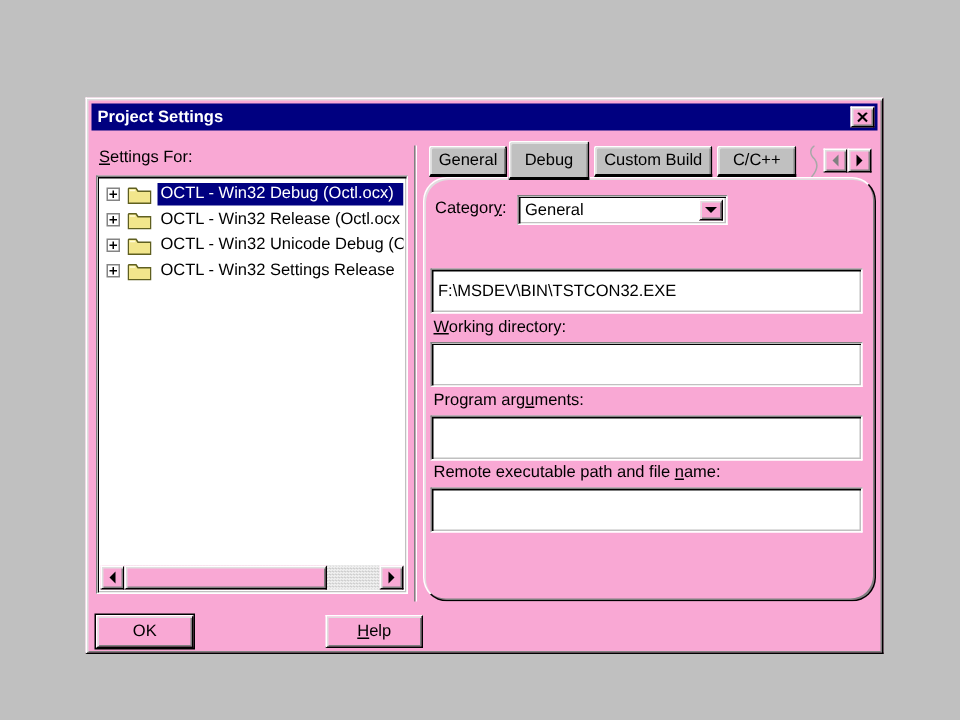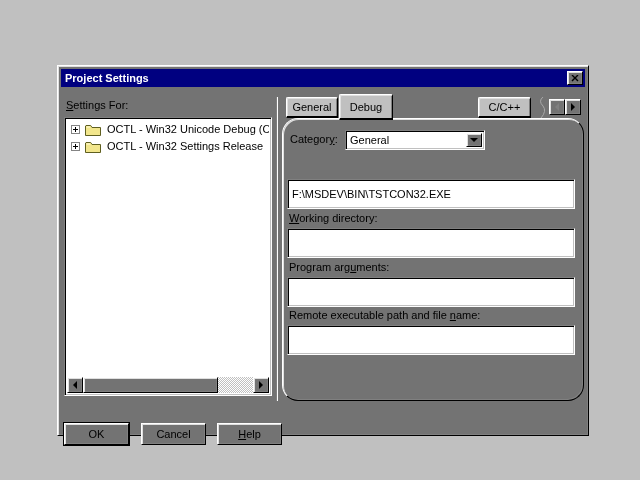--- a/index.html
+++ b/index.html
@@ -5,21 +5,21 @@
   * { box-sizing: border-box; margin: 0; padding: 0; }
   html, body { width: 640px; height: 480px; overflow: hidden; }
   body {
     background: #c0c0c0;
     font-family: "Liberation Sans", sans-serif;
     font-size: 11px;
     color: #000;
     position: relative;
   }
   .raised {
-    background: #737373;
+    background: #f9a8d4;
     border-top: 1px solid #ffffff;
     border-left: 1px solid #ffffff;
     border-right: 1px solid #000000;
     border-bottom: 1px solid #000000;
     box-shadow: inset 1px 1px 0 #dfdfdf, inset -1px -1px 0 #808080;
   }
   .sunken {
     background: #ffffff;
     border-top: 1px solid #808080;
     border-left: 1px solid #808080;
@@ -163,21 +163,20 @@
   }
 
   
   .btn {
     position: absolute;
     top: 344px;
     width: 65px; height: 22px;
     display: flex; align-items: center; justify-content: center;
     font: inherit;
     padding: 0;
-    margin-top: 13px;
   }
   .btn.default { box-shadow: 0 0 0 1px #000, inset 1px 1px 0 #dfdfdf, inset -1px -1px 0 #808080; }
 </style>
 </head>
 <body>
 
 <div class="dialog raised">
 
   <div class="titlebar">
     <span>Project Settings</span>
@@ -185,20 +184,36 @@
       <svg width="8" height="7" viewBox="0 0 8 7">
         <path d="M1 0 L7 6 M7 0 L1 6" stroke="#000" stroke-width="1.4" fill="none"></path>
       </svg>
     </button>
   </div>
 
   <div class="label" style="left:8px; top:33px;"><u>S</u>ettings For:</div>
 
   <div class="treebox sunken">
     <div class="tree-rows">
+      <div class="tree-row selected">
+        <span class="expand"></span>
+        <svg class="folder" viewBox="0 0 16 13">
+          <path d="M0.5 3 L0.5 12.5 L15.5 12.5 L15.5 4.5 L7 4.5 L5.7 2.5 L1 2.5 Z" fill="#F2E68C" stroke="#5f5f20"></path>
+          <path d="M1.5 4 L5.2 4" stroke="#fffbd8" stroke-width="1"></path>
+        </svg>
+        <span class="tree-label">OCTL - Win32 Debug (Octl.ocx)</span>
+      </div>
+      <div class="tree-row">
+        <span class="expand"></span>
+        <svg class="folder" viewBox="0 0 16 13">
+          <path d="M0.5 3 L0.5 12.5 L15.5 12.5 L15.5 4.5 L7 4.5 L5.7 2.5 L1 2.5 Z" fill="#F2E68C" stroke="#5f5f20"></path>
+          <path d="M1.5 4 L5.2 4" stroke="#fffbd8" stroke-width="1"></path>
+        </svg>
+        <span class="tree-label">OCTL - Win32 Release (Octl.ocx</span>
+      </div>
       <div class="tree-row">
         <span class="expand"></span>
         <svg class="folder" viewBox="0 0 16 13">
           <path d="M0.5 3 L0.5 12.5 L15.5 12.5 L15.5 4.5 L7 4.5 L5.7 2.5 L1 2.5 Z" fill="#F2E68C" stroke="#5f5f20"></path>
           <path d="M1.5 4 L5.2 4" stroke="#fffbd8" stroke-width="1"></path>
         </svg>
         <span class="tree-label">OCTL - Win32 Unicode Debug (O</span>
       </div>
       <div class="tree-row">
         <span class="expand"></span>
@@ -223,20 +238,23 @@
     </div>
   </div>
 
   <div class="divider"></div>
 
   <button class="tab" style="left:228px; width:52px;">
     <span>General</span>
   </button>
   <button class="tab active" style="left:281px; width:54px;">
     <span>Debug</span>
+  </button>
+  <button class="tab" style="left:338px; width:79px;">
+    <span>Custom Build</span>
   </button>
   <button class="tab" style="left:420px; width:53px;">
     <span>C/C++</span>
   </button>
 
   <svg class="torn" width="14" height="21" viewBox="0 0 14 21">
     <path d="M8 0 Q3 4 8 9 Q12 14 6 21" stroke="#a8a8a8" fill="none"></path>
   </svg>
 
   <div class="tab-spin">
@@ -265,20 +283,17 @@
     <div class="label" style="left:6px; top:142px;">Program arg<u>u</u>ments:</div>
     <input class="field sunken" style="top: 158px;" readonly="" value="">
 
     <div class="label" style="left:6px; top:190px;">Remote executable path and file <u>n</u>ame:</div>
     <input class="field sunken" style="top: 206px;" readonly="" value="">
   </div>
 
   <button class="btn raised default" style="left:6px;">
     <span>OK</span>
   </button>
-  <button class="btn raised" style="left:83px;">
-    <span>Cancel</span>
-  </button>
   <button class="btn raised" style="left:159px;">
     <span><u>H</u>elp</span>
   </button>
 
 </div>
 
 </body></html>

